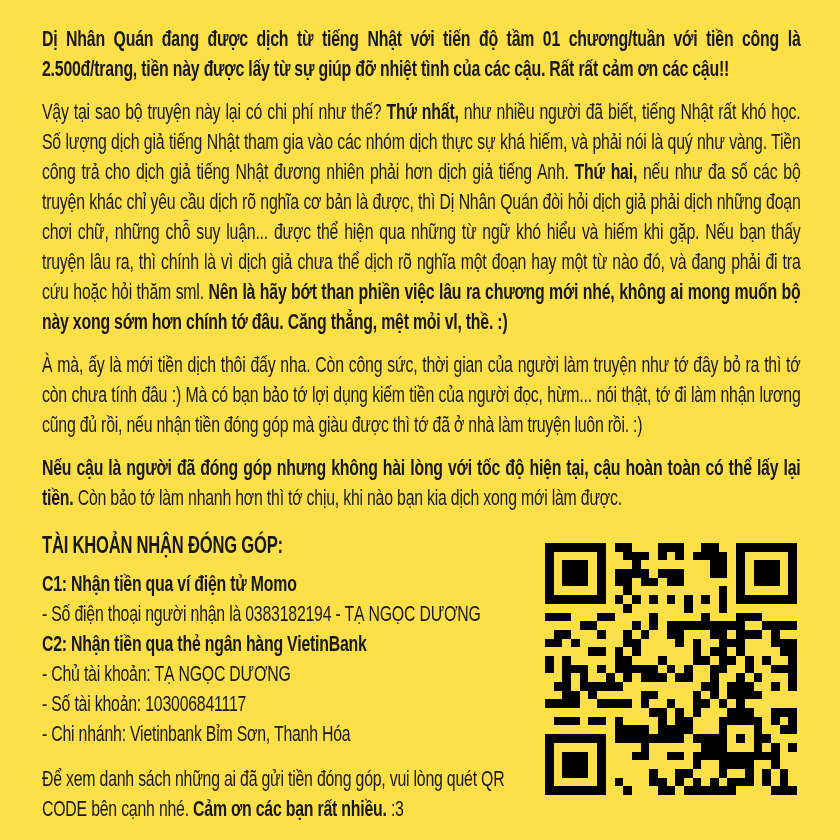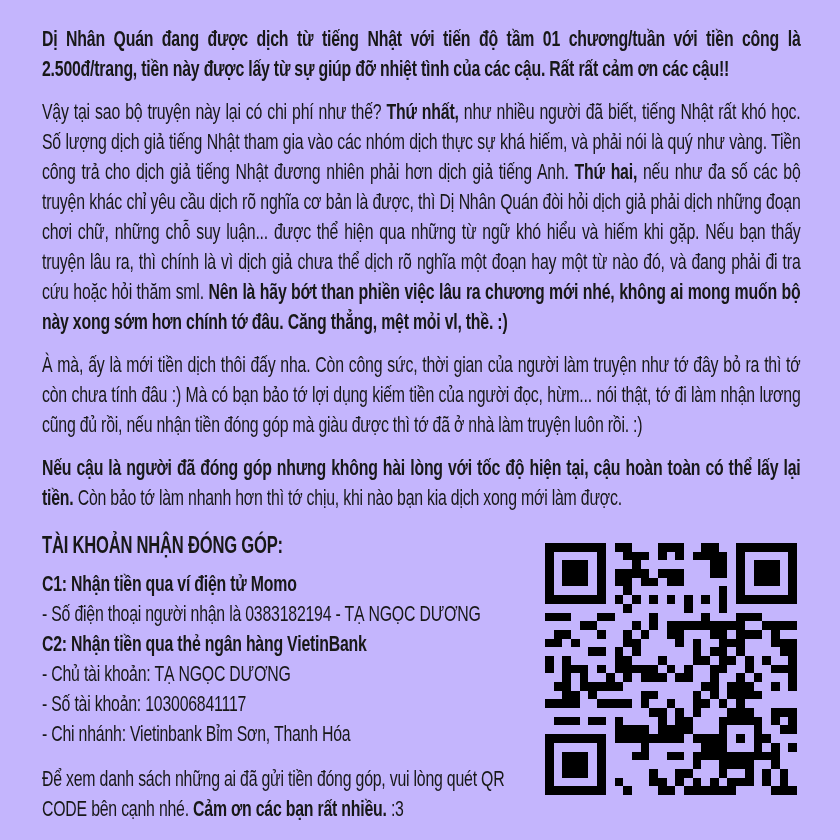--- a/index.html
+++ b/index.html
@@ -48,21 +48,21 @@
     left: 545px;
     top: 543px;
     width: 252px;
     height: 252px;
     shape-rendering: crispEdges;
   }
 </style>
 </head>
 <body>
 
-<div class="page" style="background: #c4b5fd; color: rgb(24, 24, 24);">
+<div class="page" style="background: #fde047; color: rgb(24, 24, 24);">
   <div class="content">
     <p class="para"><b>Dị Nhân Quán đang được dịch từ tiếng Nhật với tiến độ tầm 01 chương/tuần với tiền công là 2.500đ/trang, tiền này được lấy từ sự giúp đỡ nhiệt tình của các cậu. Rất rất cảm ơn các cậu!!</b></p>
     <p class="para"><span>Vậy tại sao bộ truyện này lại có chi phí như thế? </span><b>Thứ nhất,</b><span> như nhiều người đã biết, tiếng Nhật rất khó học. Số lượng dịch giả tiếng Nhật tham gia vào các nhóm dịch thực sự khá hiếm, và phải nói là quý như vàng. Tiền công trả cho dịch giả tiếng Nhật đương nhiên phải hơn dịch giả tiếng Anh. </span><b>Thứ hai,</b><span> nếu như đa số các bộ truyện khác chỉ yêu cầu dịch rõ nghĩa cơ bản là được, thì Dị Nhân Quán đòi hỏi dịch giả phải dịch những đoạn chơi chữ, những chỗ suy luận... được thể hiện qua những từ ngữ khó hiểu và hiếm khi gặp. Nếu bạn thấy truyện lâu ra, thì chính là vì dịch giả chưa thể dịch rõ nghĩa một đoạn hay một từ nào đó, và đang phải đi tra cứu hoặc hỏi thăm sml. </span><b>Nên là hãy bớt than phiền việc lâu ra chương mới nhé, không ai mong muốn bộ này xong sớm hơn chính tớ đâu. Căng thẳng, mệt mỏi vl, thề. :)</b></p>
     <p class="para"><span>À mà, ấy là mới tiền dịch thôi đấy nha. Còn công sức, thời gian của người làm truyện như tớ đây bỏ ra thì tớ còn chưa tính đâu :) Mà có bạn bảo tớ lợi dụng kiếm tiền của người đọc, hừm... nói thật, tớ đi làm nhận lương cũng đủ rồi, nếu nhận tiền đóng góp mà giàu được thì tớ đã ở nhà làm truyện luôn rồi. :)</span></p>
     <p class="para"><b>Nếu cậu là người đã đóng góp nhưng không hài lòng với tốc độ hiện tại, cậu hoàn toàn có thể lấy lại tiền.</b><span> Còn bảo tớ làm nhanh hơn thì tớ chịu, khi nào bạn kia dịch xong mới làm được.</span></p>
     <h2 class="heading">TÀI KHOẢN NHẬN ĐÓNG GÓP:</h2>
     <div class="donation" id="donation-lines">
         <div class="line bold">C1: Nhận tiền qua ví điện tử Momo</div>
         <div class="line">- Số điện thoại người nhận là 0383182194 - TẠ NGỌC DƯƠNG</div>
         <div class="line bold">C2: Nhận tiền qua thẻ ngân hàng VietinBank</div>

